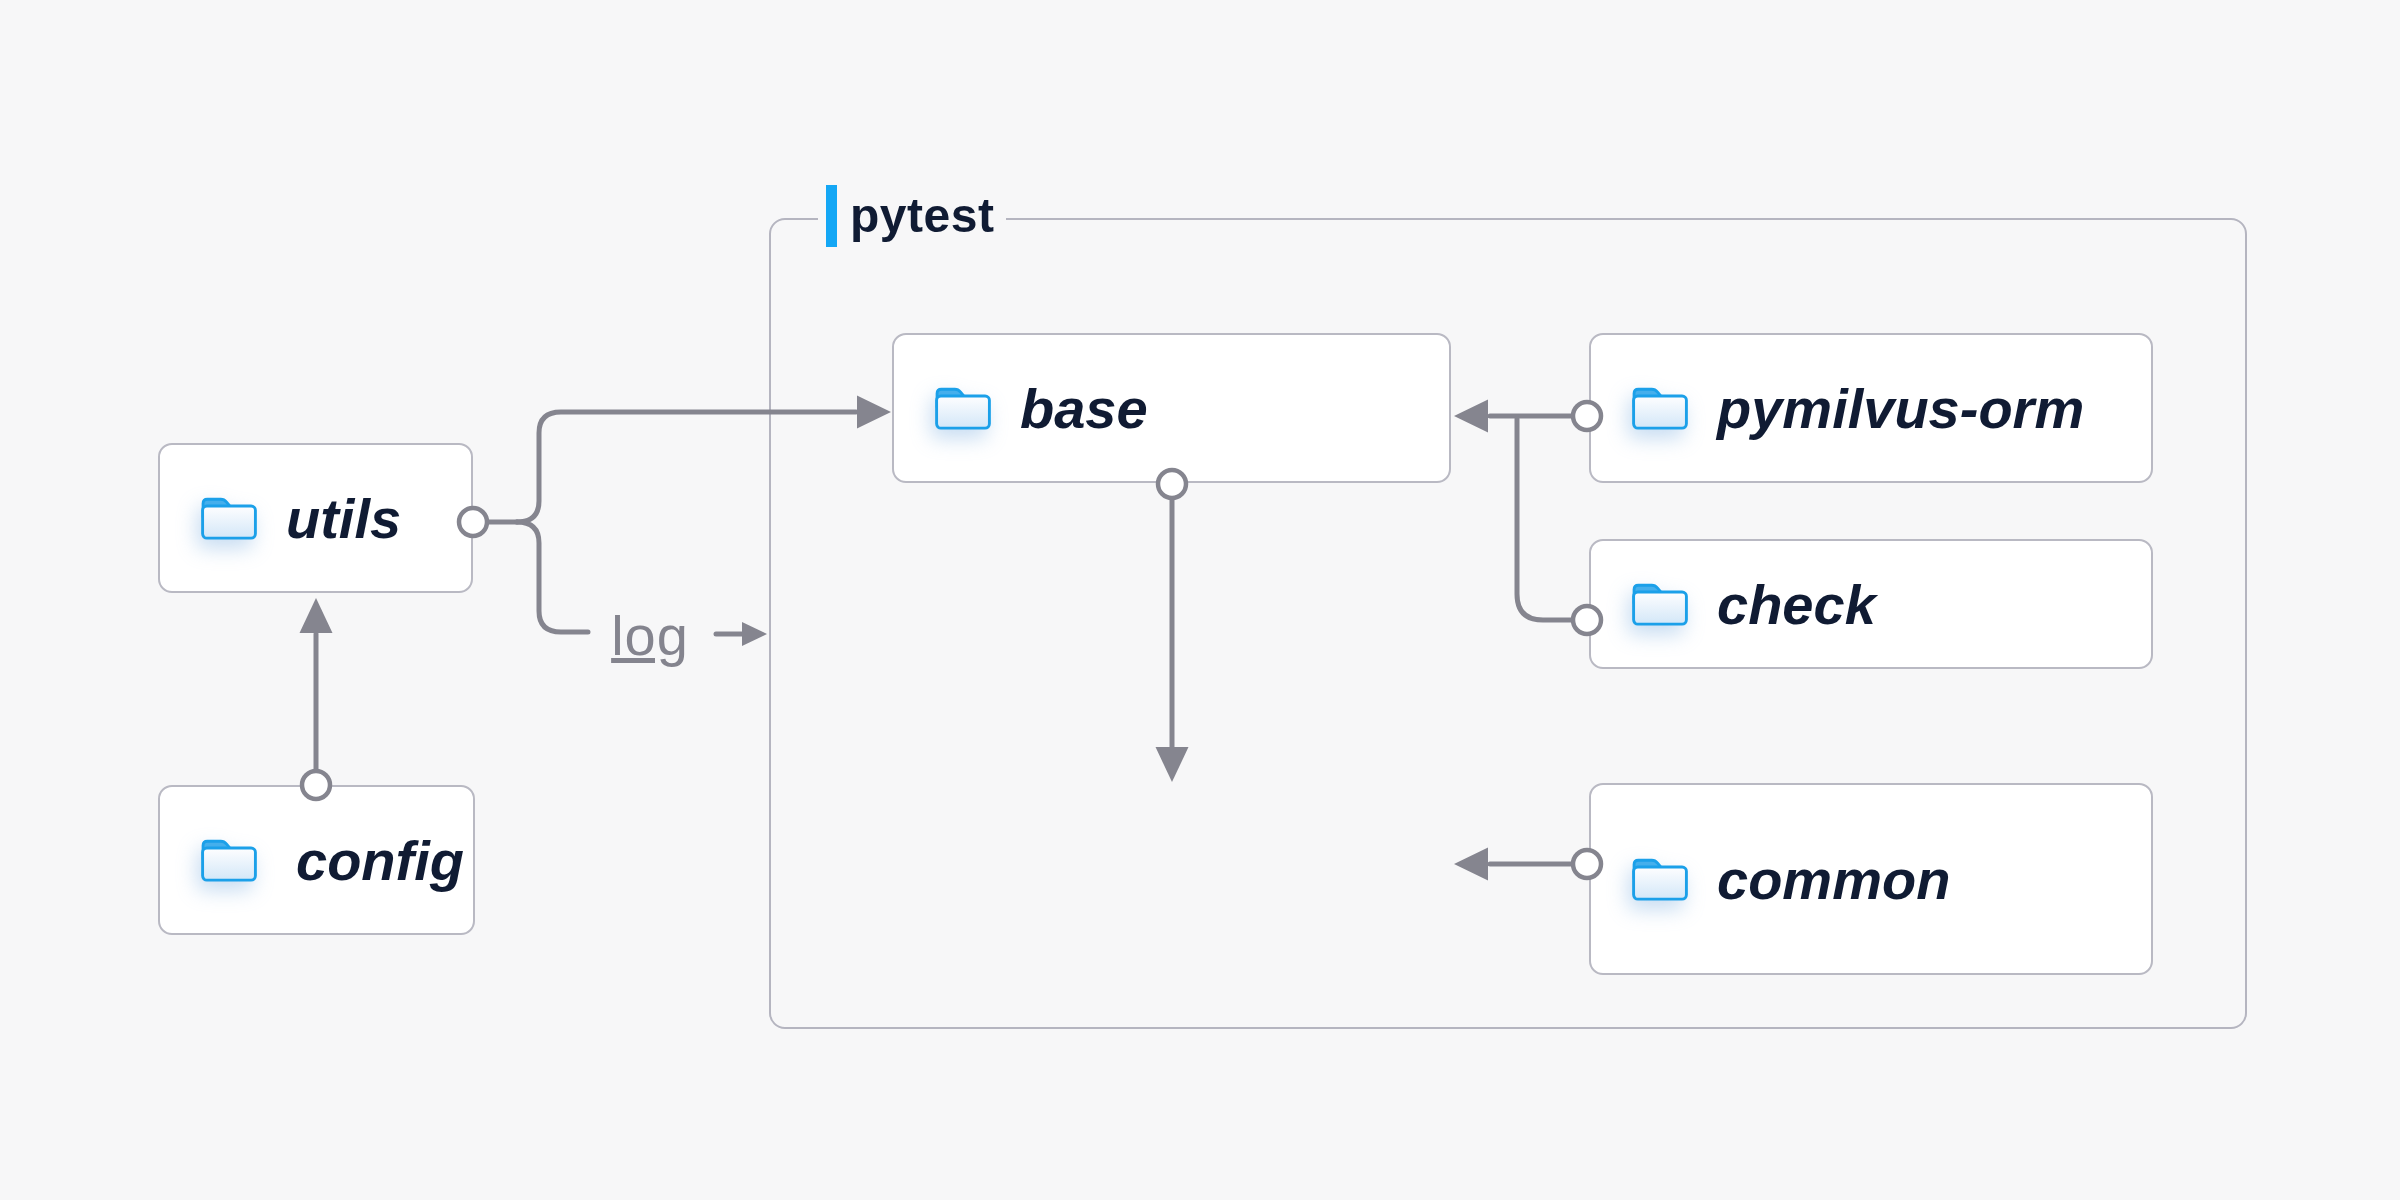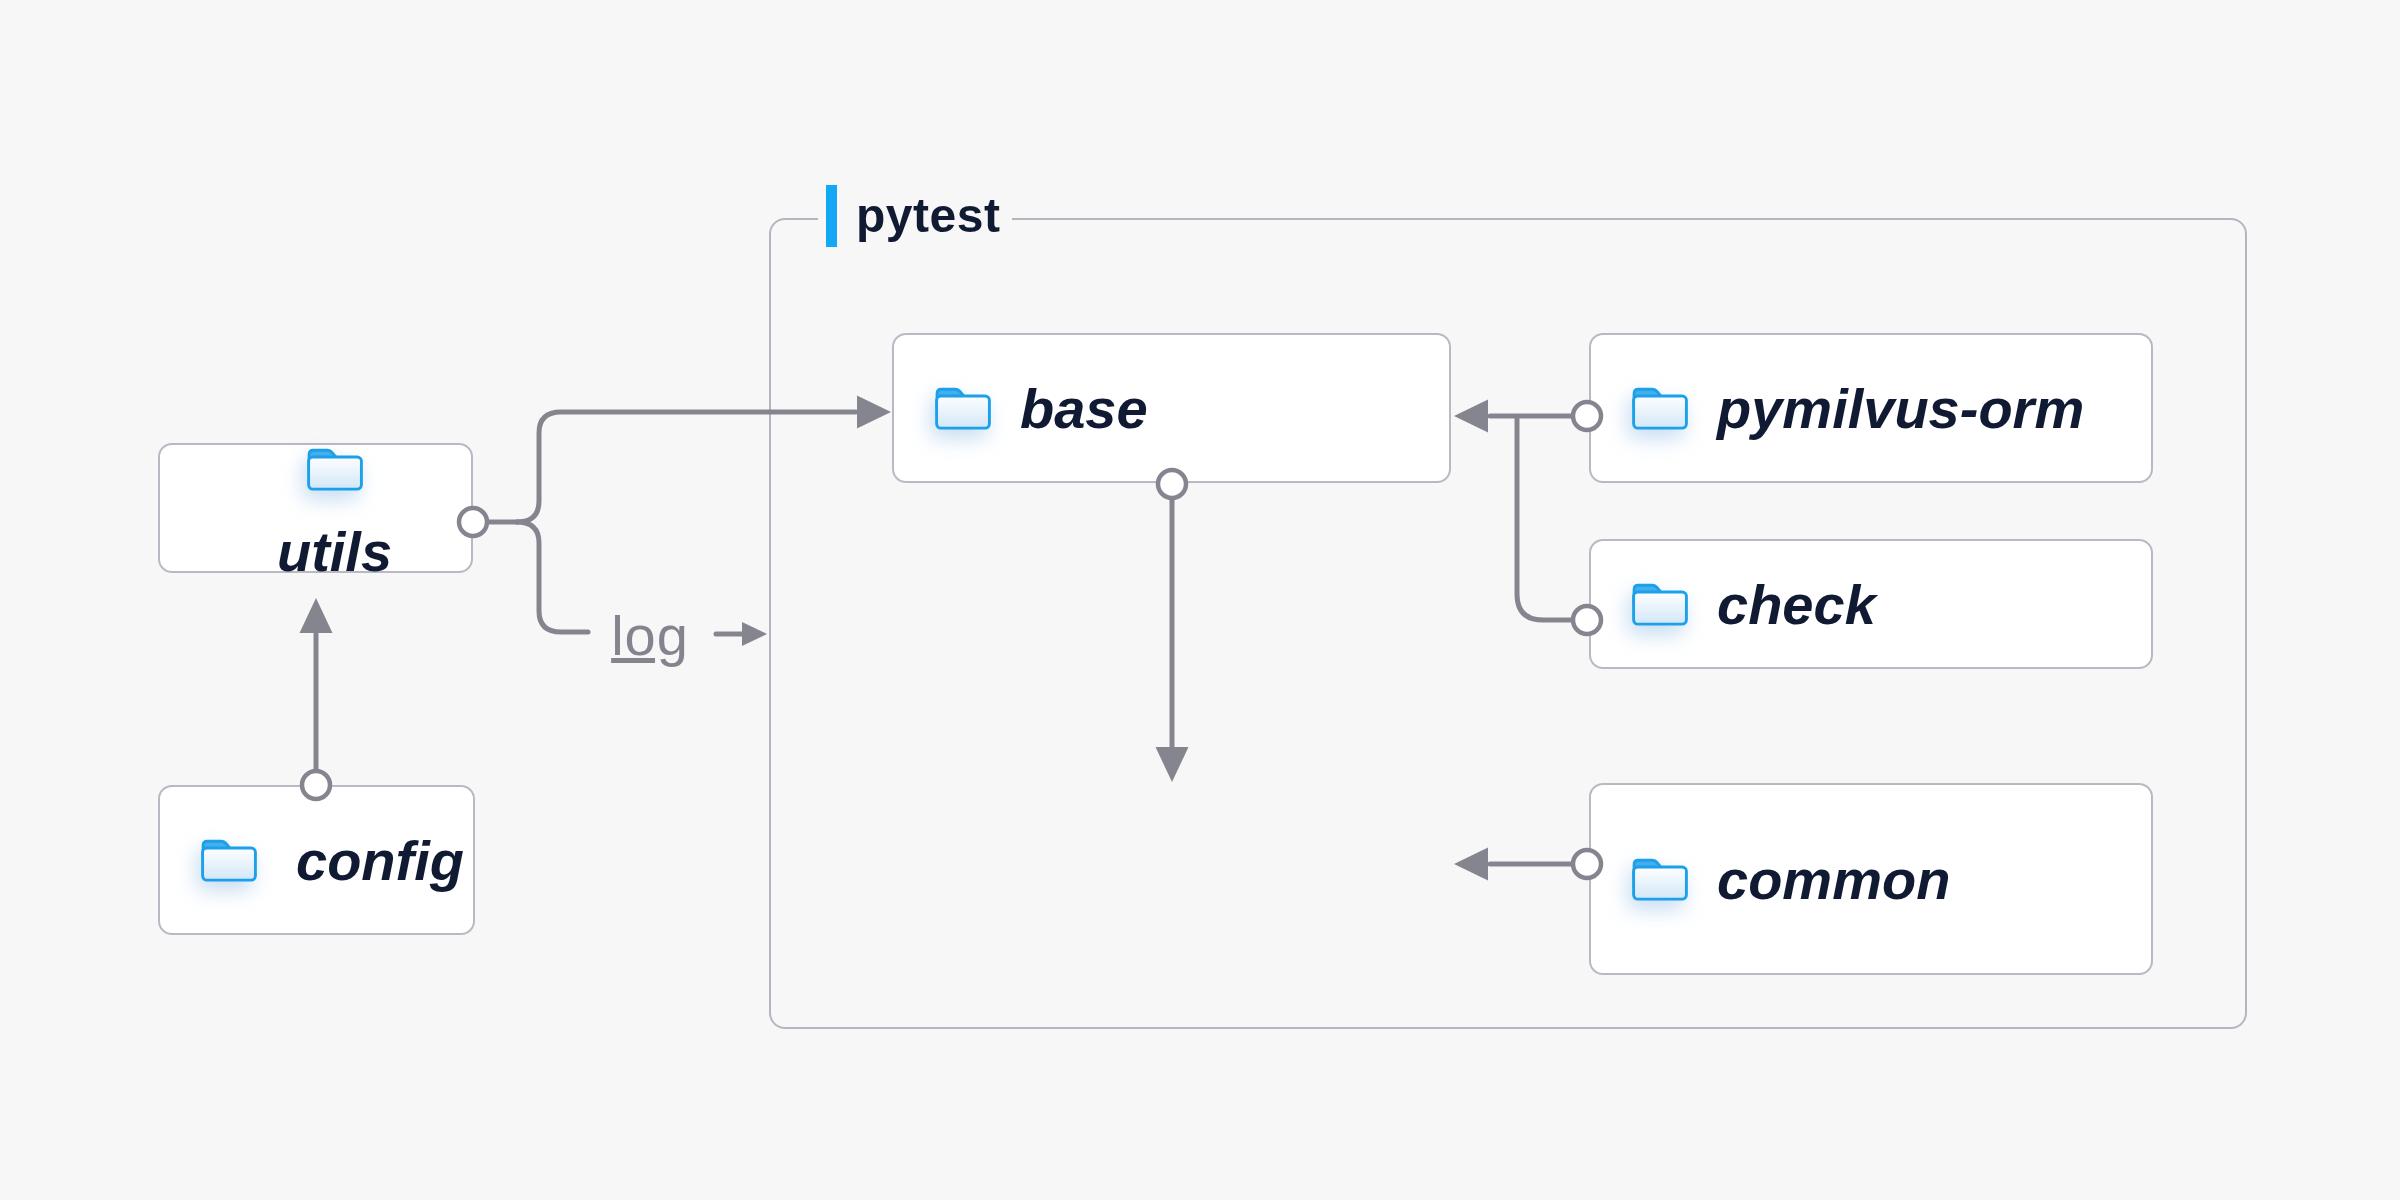--- a/index.html
+++ b/index.html
@@ -26,21 +26,21 @@
   .group-box{
     position:absolute;
     left:769px;top:218px;width:1478px;height:811px;
     border:2.5px solid var(--group-border);
     border-radius:16px;
     background:transparent;
   }
   .group-label{
     position:absolute;
     left:818px;top:184px;height:64px;
-    display:flex;align-items:center;gap:19px;
+    display:flex;align-items:center;gap:13px;
     padding:0 12px 0 8px;
     background:var(--bg);
   }
   .group-label .bar{
     width:11px;height:62px;
     background:var(--accent);
     flex:0 0 auto;
   }
   .group-label .gtext{
     font-size:48px;font-weight:700;color:var(--text);
@@ -59,21 +59,21 @@
   }
   .node .nlabel{
     font-size:56px;font-weight:700;color:var(--text);
     letter-spacing:0px;
     white-space:nowrap;
     font-style:italic;
   }
   .folder{width:62px;height:48px;flex:0 0 auto;
     filter:drop-shadow(-4px 9px 10px rgba(110,165,220,0.38));}
 
-  .node-utils     {left:158px; top:443px; width:315px; height:130px;flex-direction:column;}
+  .node-utils     {left:158px; top:443px; width:315px; height:150px;}
   .node-config    {left:158px; top:785px; width:317px; height:150px;gap:36px;}
   .node-base      {left:892px; top:333px; width:559px; height:150px;}
   .node-testcases {left:892px; top:783px; width:559px; height:150px;}
   .node-pymilvus  {left:1589px;top:333px; width:564px; height:150px;}
   .node-check     {left:1589px;top:539px; width:564px; height:130px;}
   .node-common    {left:1589px;top:783px; width:564px; height:192px;}
 
   
   .wires{
     position:absolute;inset:0;width:2400px;height:1200px;

